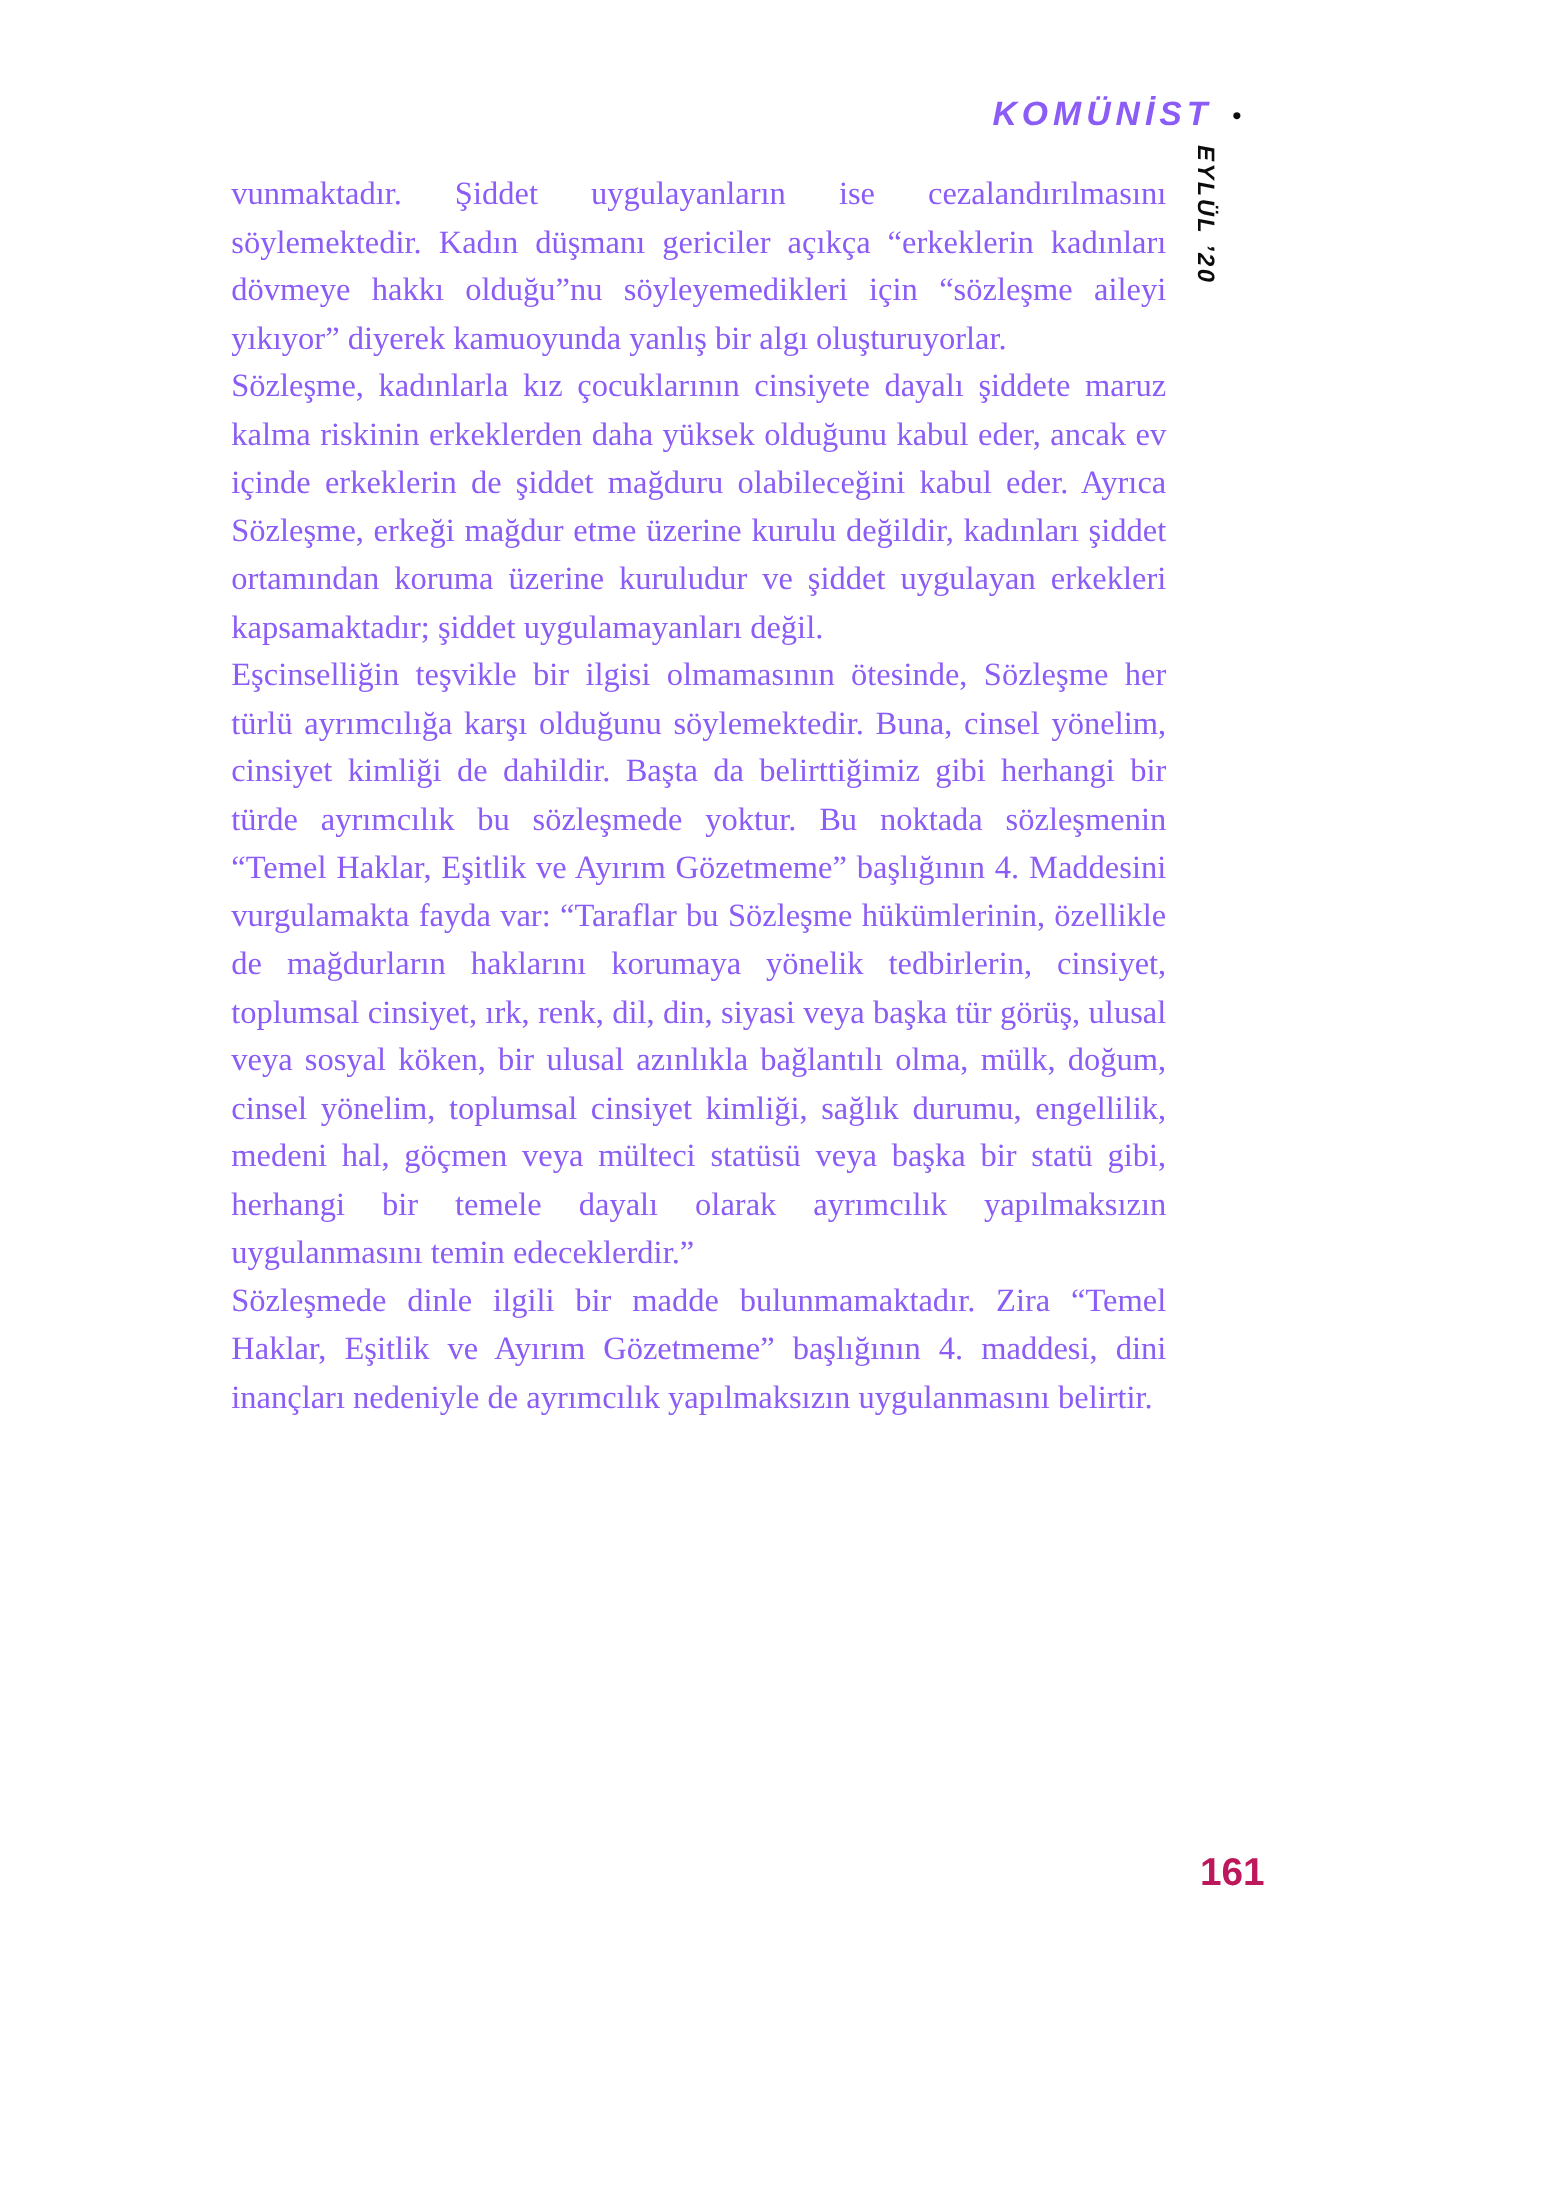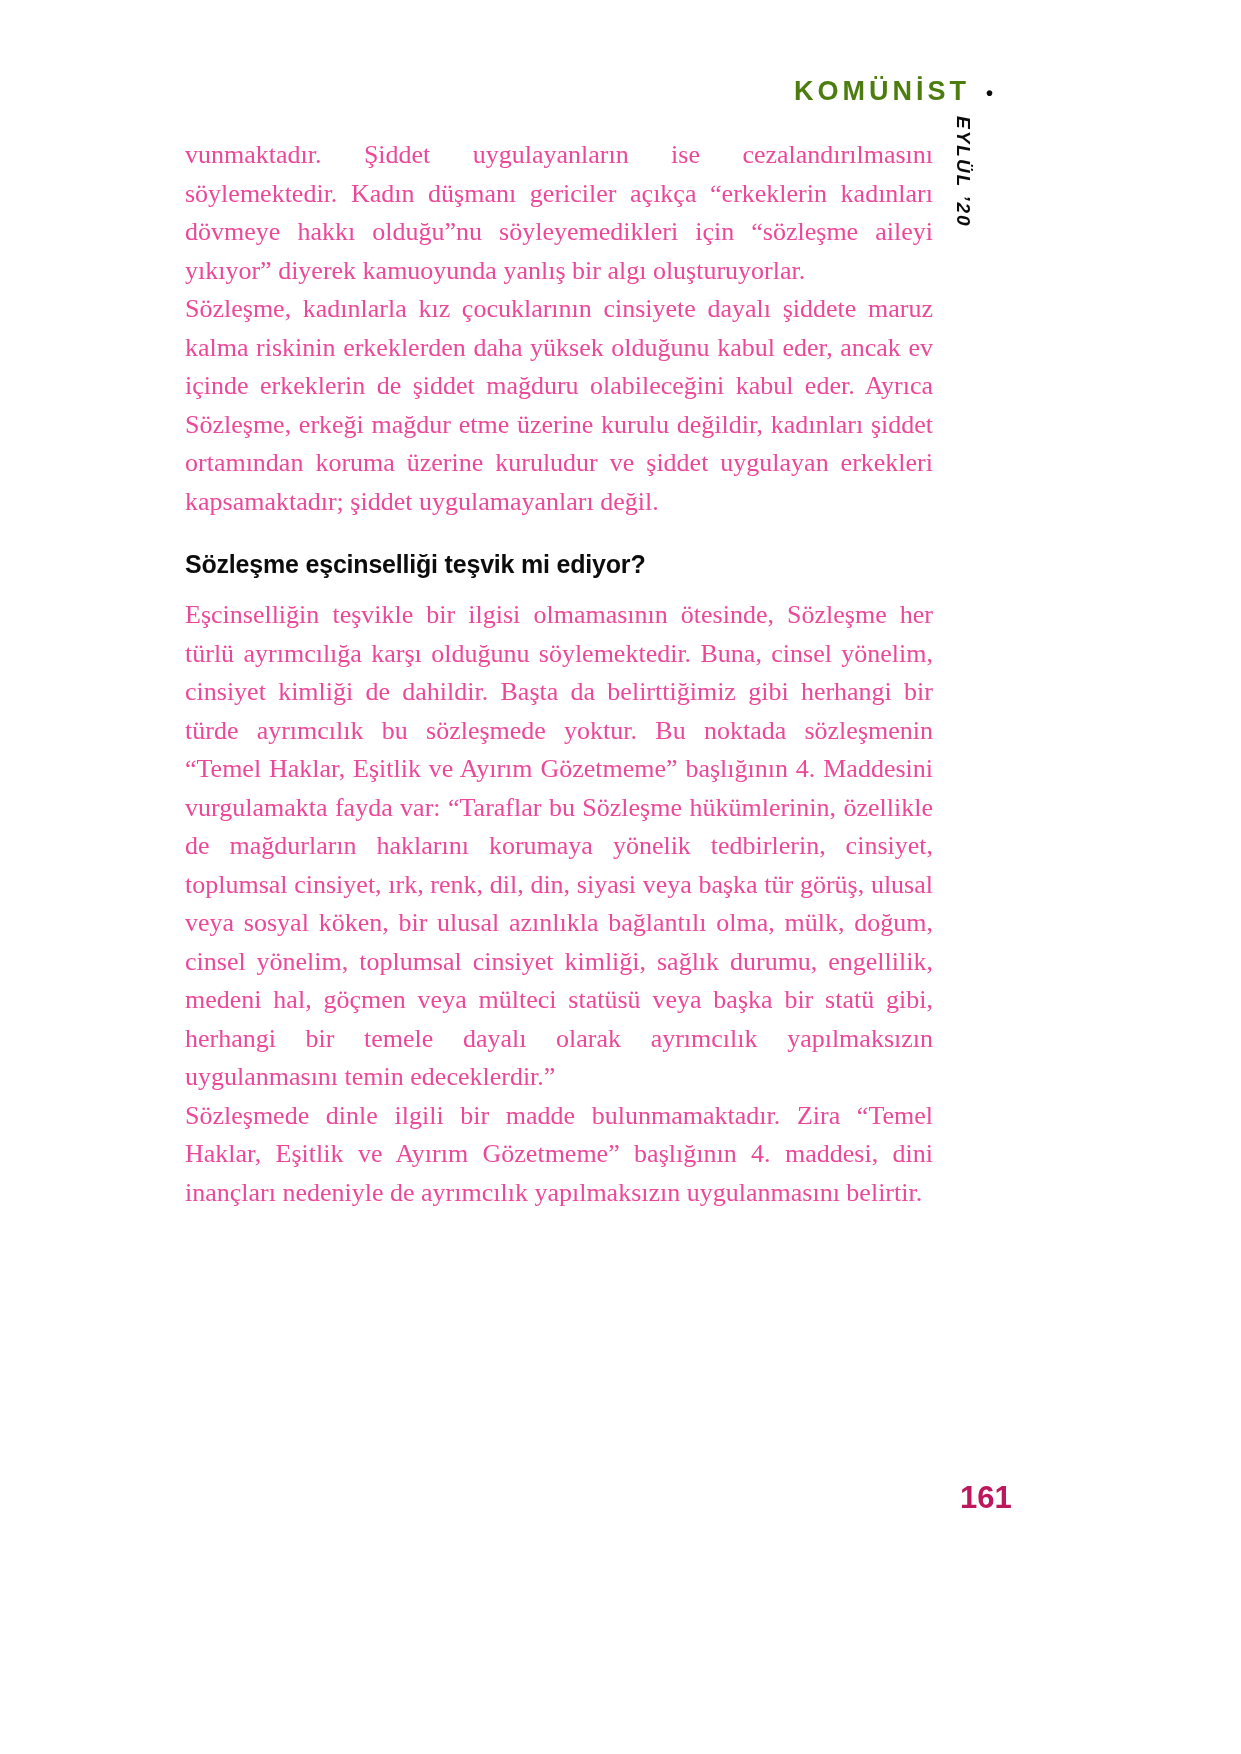--- a/index.html
+++ b/index.html
@@ -26,23 +26,24 @@
     top: 76px;
     right: 248px;
     display: flex;
     align-items: center;
     gap: 16px;
     white-space: nowrap;
   }
   .masthead {
     font-family: "Liberation Sans", sans-serif;
     font-weight: 700;
+    font-style: italic;
     font-size: 27px;
     letter-spacing: 4px;
-    color: #4d7c0f;
+    color: #8b5cf6;
   }
   .masthead-bullet {
     font-family: "Liberation Sans", sans-serif;
     font-weight: 700;
     font-size: 20px;
     color: #0c0c0c;
     transform: translateY(2px);
   }
 
   
@@ -64,21 +65,21 @@
   .article {
     position: absolute;
     top: 136px;
     left: 185px;
     width: 748px;
   }
   .article p {
     font-size: 26px;
     line-height: 38.5px;
     text-align: justify;
-    color: #ec4899;
+    color: #8b5cf6;
   }
   .article h2 {
     font-family: "Liberation Sans", sans-serif;
     font-weight: 700;
     font-size: 25px;
     letter-spacing: -0.2px;
     color: #0c0c0c;
     margin: 28px 0 17px 0;
     line-height: 30px;
   }
@@ -105,21 +106,20 @@
   </div>
 
   <div class="issue-vertical">EYLÜL ’20</div>
 
   <main class="article">
     <p>vunmaktadır. Şiddet uygulayanların ise cezalandırılmasını söylemektedir. Kadın düşmanı gericiler açıkça “erkeklerin kadınları dövmeye hakkı olduğu”nu söyleyemedikleri için “sözleşme aileyi yıkıyor” diyerek kamuoyunda yanlış bir algı oluşturuyorlar.</p>
 
 
     <p>Sözleşme, kadınlarla kız çocuklarının cinsiyete dayalı şiddete maruz kalma riskinin erkeklerden daha yüksek olduğunu kabul eder, ancak ev içinde erkeklerin de şiddet mağduru olabileceğini kabul eder. Ayrıca Sözleşme, erkeği mağdur etme üzerine kurulu değildir, kadınları şiddet ortamından koruma üzerine kuruludur ve şiddet uygulayan erkekleri kapsamaktadır; şiddet uygulamayanları değil.</p>
 
-    <h2>Sözleşme eşcinselliği teşvik mi ediyor?</h2>
 
     <p>Eşcinselliğin teşvikle bir ilgisi olmamasının ötesinde, Sözleşme her türlü ayrımcılığa karşı olduğunu söylemektedir. Buna, cinsel yönelim, cinsiyet kimliği de dahildir. Başta da belirttiğimiz gibi herhangi bir türde ayrımcılık bu sözleşmede yoktur. Bu noktada sözleşmenin “Temel Haklar, Eşitlik ve Ayırım Gözetmeme” başlığının 4. Maddesini vurgulamakta fayda var: “Taraflar bu Sözleşme hükümlerinin, özellikle de mağdurların haklarını korumaya yönelik tedbirlerin, cinsiyet, toplumsal cinsiyet, ırk, renk, dil, din, siyasi veya başka tür görüş, ulusal veya sosyal köken, bir ulusal azınlıkla bağlantılı olma, mülk, doğum, cinsel yönelim, toplumsal cinsiyet kimliği, sağlık durumu, engellilik, medeni hal, göçmen veya mülteci statüsü veya başka bir statü gibi, herhangi bir temele dayalı olarak ayrımcılık yapılmaksızın uygulanmasını temin edeceklerdir.”</p>
 
 
     <p>Sözleşmede dinle ilgili bir madde bulunmamaktadır. Zira “Temel Haklar, Eşitlik ve Ayırım Gözetmeme” başlığının 4. maddesi, dini inançları nedeniyle de ayrımcılık yapılmaksızın uygulanmasını belirtir.</p>
   </main>
 
   <div class="folio">161</div>
 
 </div>

